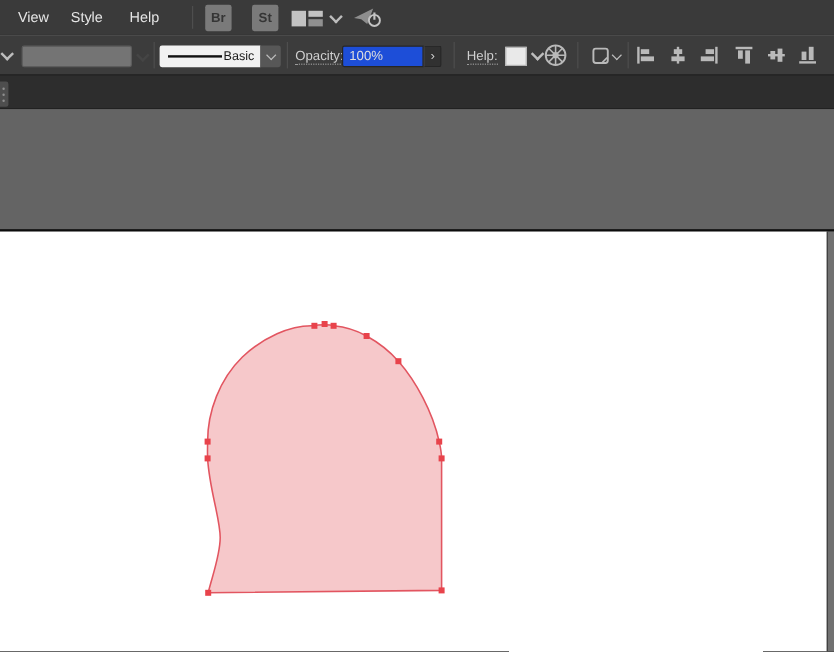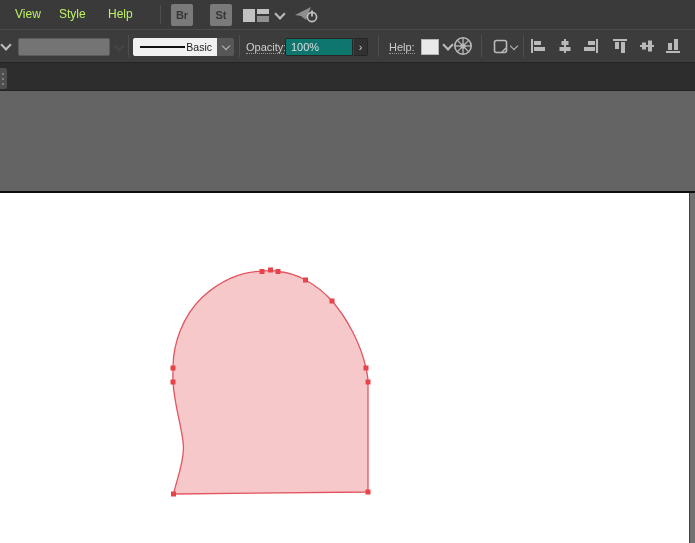--- a/index.html
+++ b/index.html
@@ -4,42 +4,42 @@
 <style>
   html,body{margin:0;padding:0;background:#222;}
   #app{
     position:relative;width:695px;height:543px;overflow:hidden;
     font-family:"Liberation Sans",sans-serif;
     background:#646464;
     -webkit-font-smoothing:antialiased;
   }
   
   .menubar{position:absolute;left:0;top:0;width:695px;height:29px;background:#3a3a3a;border-bottom:1px solid #2a2a2a;}
-  .menu-item{position:absolute;top:0;height:29px;line-height:29px;color:#bef264;font-size:12px;cursor:default;}
+  .menu-item{position:absolute;top:0;height:29px;line-height:29px;color:#e5e5e5;font-size:12px;cursor:default;}
   .vsep{position:absolute;width:1px;background:#4e4e4e;}
   .sq-btn{
     position:absolute;top:4px;width:22px;height:22px;background:#7a7a7a;border-radius:2px;
     color:#353535;font-size:11px;font-weight:bold;text-align:center;line-height:22px;
   }
   .ws-icon{position:absolute;left:243px;top:9px;width:26px;height:13px;}
   .ws-icon .b{position:absolute;}
   .chev{display:inline-block;width:6px;height:6px;border-right:2px solid #bdbdbd;border-bottom:2px solid #bdbdbd;transform:rotate(45deg);}
   .chev.dark{border-color:#454545;}
   .chev.sm{width:5px;height:5px;border-width:1.5px;}
   
   .controlbar{position:absolute;left:0;top:29px;width:695px;height:33px;background:#3c3c3c;border-bottom:1px solid #232323;box-shadow:inset 0 1px 0 #4a4a4a;}
   .field{position:absolute;top:9px;height:18px;box-sizing:border-box;}
   .profile-field{left:18px;width:92px;background:#747474;border:1px solid #5c5c5c;border-radius:2px;}
   .brush-field{left:133px;width:84px;background:#f1f1f1;border-radius:2px 0 0 2px;}
   .brush-line{position:absolute;left:7px;top:8px;width:45px;height:2px;background:#111;}
   .brush-name{position:absolute;right:5px;top:0;height:18px;line-height:18px;font-size:10.5px;color:#1a1a1a;text-align:center;}
   .drop-btn{left:217px;width:17px;background:#575757;border-radius:0 2px 2px 0;display:flex;align-items:center;justify-content:center;}
   .ctl-label{position:absolute;top:9px;height:18px;line-height:18px;font-size:11px;color:#cfcfcf;}
   .ctl-label .u{border-bottom:1px dotted #9a9a9a;padding-bottom:0px;}
-  .opacity-field{left:285px;width:68px;background:#0f766e;border:1px solid #262626;border-radius:2px 0 0 2px;color:#dedede;font-size:11px;line-height:16px;padding-left:5px;}
+  .opacity-field{left:285px;width:68px;background:#1d4ed8;border:1px solid #262626;border-radius:2px 0 0 2px;color:#dedede;font-size:11px;line-height:16px;padding-left:5px;}
   .opacity-arrow{left:353px;width:15px;background:#313131;border:1px solid #262626;border-left:1px solid #424242;border-radius:0 2px 2px 0;color:#cfcfcf;font-size:11px;text-align:center;line-height:16px;}
   .style-swatch{left:421px;top:10px;width:18px;height:16px;background:#e9e9e9;border:1px solid #b5b5b5;position:absolute;box-sizing:border-box;}
   .icon-btn{position:absolute;display:flex;align-items:center;justify-content:center;}
   
   .tabbar{position:absolute;left:0;top:62px;width:695px;height:29px;background:#2d2d2d;border-top:1px solid #242424;border-bottom:1px solid #212121;box-sizing:border-box;}
   .grip{position:absolute;left:0;top:5px;width:7px;height:21px;background:#4e4e4e;border-radius:0 2px 2px 0;}
   .grip i{position:absolute;left:2px;width:2px;height:2px;background:#8f8f8f;border-radius:50%;}
   
   .pasteboard{position:absolute;left:0;top:91px;width:695px;height:100px;background:#646464;}
   .canvas-topline{position:absolute;left:0;top:191px;width:695px;height:2px;background:#0d0d0d;}

